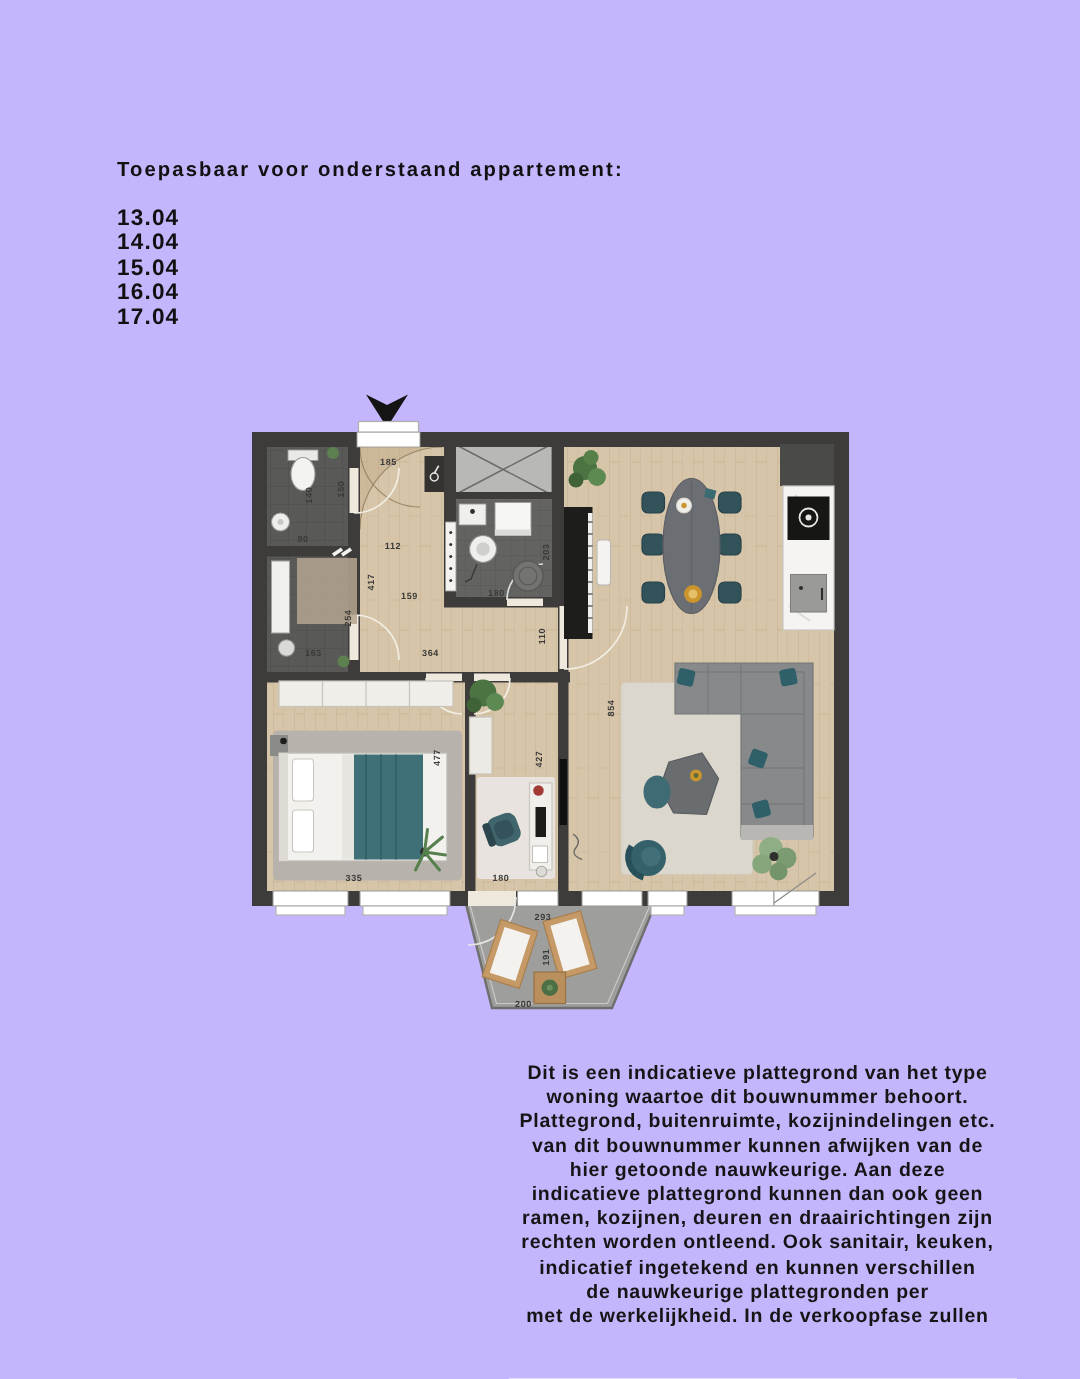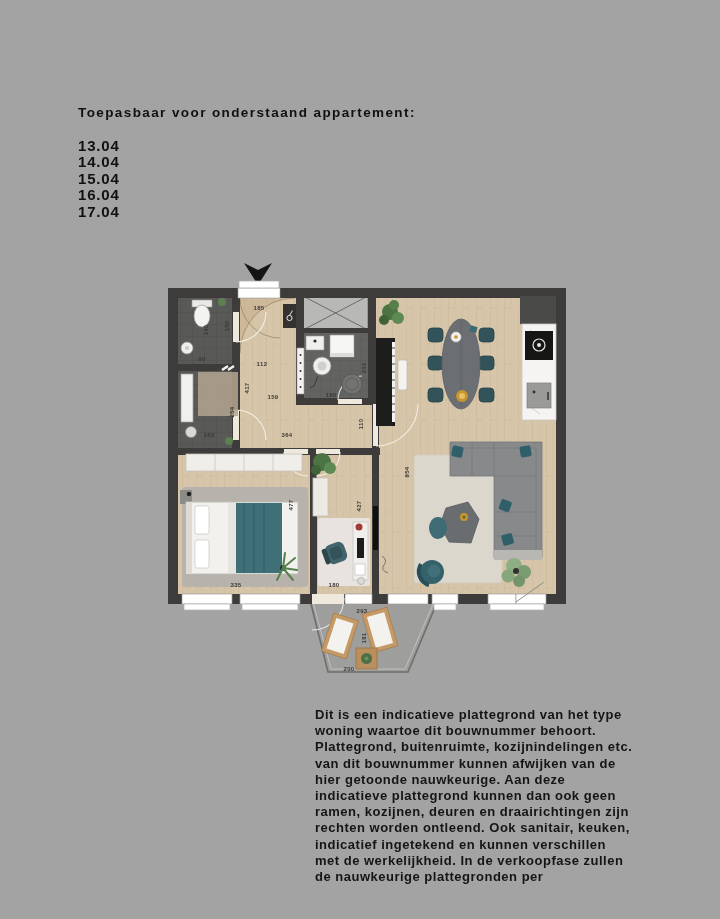--- a/index.html
+++ b/index.html
@@ -1,23 +1,23 @@
 <!DOCTYPE html>
 <html><head>
 <meta charset="utf-8">
 <style>
   html,body{margin:0;padding:0;background:#ffffff;}
-  .page{position:relative;width:720px;height:919px;background:#a3a3a3;overflow:hidden;
+  .page{position:relative;width:720px;height:919px;background:#c4b5fd;overflow:hidden;
         font-family:"Liberation Sans","DejaVu Sans",sans-serif;color:#1a1a1a;}
   .header{position:absolute;left:78px;top:105px;font-size:13.5px;font-weight:bold;
           letter-spacing:1.4px;color:#111;}
   .apt-list{position:absolute;left:78px;top:138px;font-size:15px;font-weight:bold;
             letter-spacing:.8px;line-height:16.4px;color:#111;}
   .disclaimer{position:absolute;left:315px;top:707px;width:380px;font-size:13px;
-              font-weight:bold;letter-spacing:.5px;line-height:16.2px;color:#151515;}
+              font-weight:bold;letter-spacing:.5px;line-height:16.2px;color:#151515;text-align:center;}
   .plan{position:absolute;left:160px;top:250px;width:410px;height:440px;}
   svg text.dim{font-family:"Liberation Sans","DejaVu Sans",sans-serif;font-size:6px;
                letter-spacing:.4px;fill:#3a3a38;font-weight:bold;}
 </style>
 </head>
 <body>
 
 <div class="page">
 
   <div class="header">Toepasbaar voor onderstaand appartement:</div>
@@ -341,17 +341,17 @@
   <div class="disclaimer">
     <div>Dit is een indicatieve plattegrond van het type</div>
     <div>woning waartoe dit bouwnummer behoort.</div>
     <div>Plattegrond, buitenruimte, kozijnindelingen etc.</div>
     <div>van dit bouwnummer kunnen afwijken van de</div>
     <div>hier getoonde nauwkeurige. Aan deze</div>
     <div>indicatieve plattegrond kunnen dan ook geen</div>
     <div>ramen, kozijnen, deuren en draairichtingen zijn</div>
     <div>rechten worden ontleend. Ook sanitair, keuken,</div>
     <div>indicatief ingetekend en kunnen verschillen</div>
+    <div>de nauwkeurige plattegronden per</div>
     <div>met de werkelijkheid. In de verkoopfase zullen</div>
-    <div>de nauwkeurige plattegronden per</div>
   </div>
 
 </div>
 
 </body></html>

